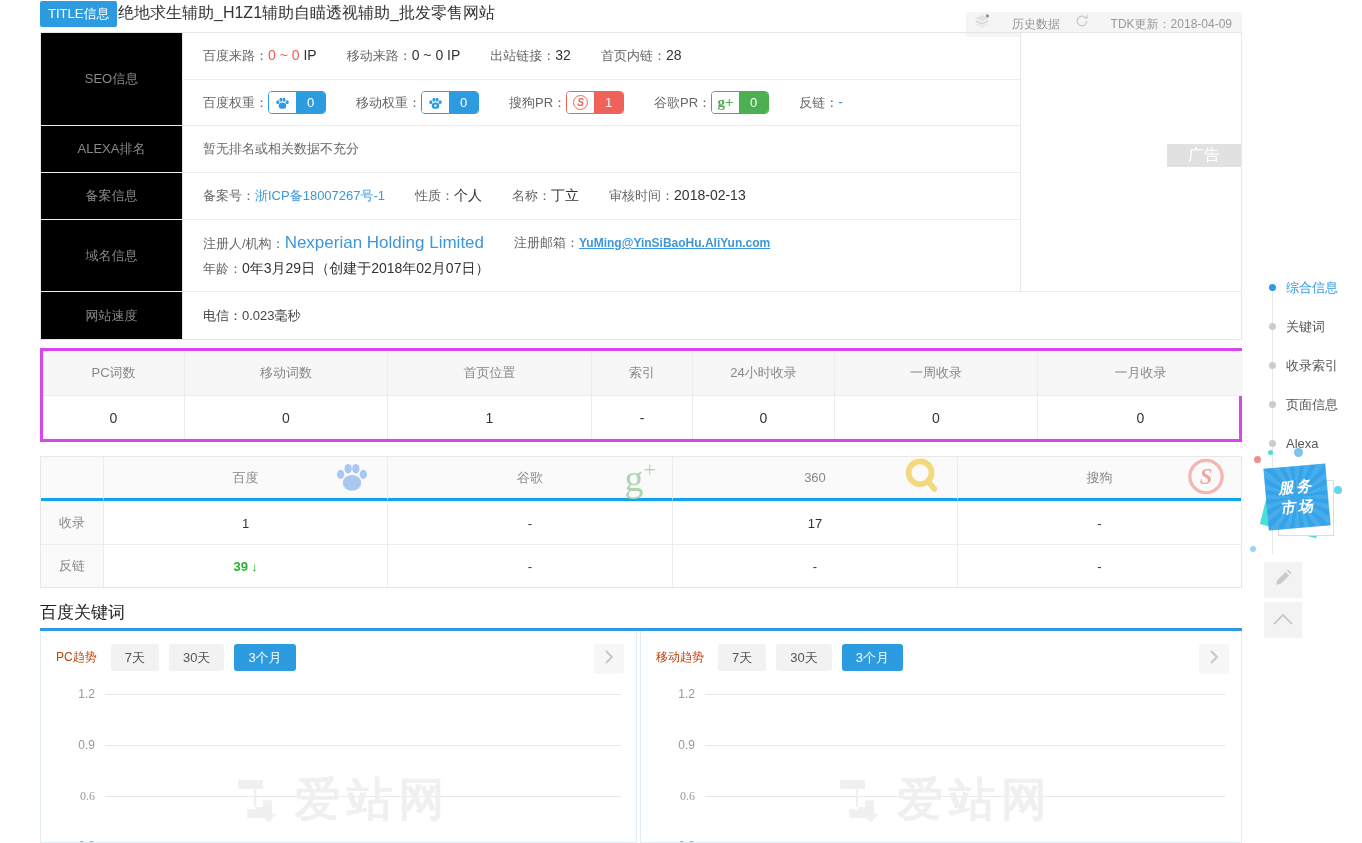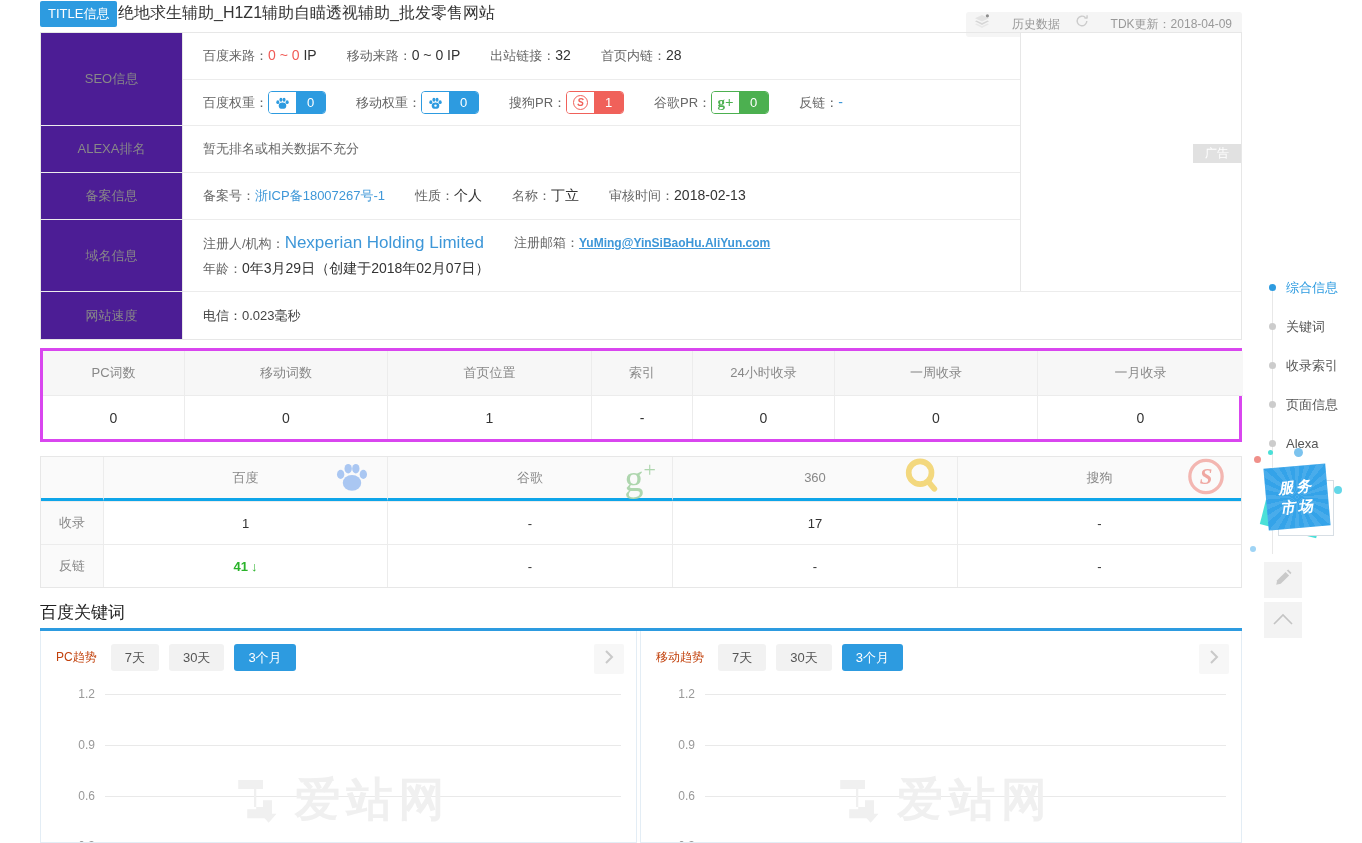--- a/index.html
+++ b/index.html
@@ -16,34 +16,34 @@
     color:#999; font-size:12px; padding:0 10px 0 8px; border-radius:3px; display:flex;
     align-items:center; gap:22px; cursor:pointer; }
   .top-btn.history { right:172px; }
   .top-btn.tdk { right:0; }
 
   
   .info-table { position:absolute; left:40px; top:32px; width:1202px;
     display:grid; grid-template-columns:142px 837px 221px;
     grid-template-rows:46px 46px 47px 47px 72px 48px;
     border:1px solid #e7e7e7; }
-  .lbl { background:#4c1d95; border-right:1px solid #e7e7e7; display:flex;
+  .lbl { background:#000000; border-right:1px solid #e7e7e7; display:flex;
     align-items:center; justify-content:center; color:#888; font-size:13px; }
   .cnt { display:flex; align-items:center; padding-left:20px; font-size:13px; }
   .bt { border-top:1px solid #ececec; }
   .grp { margin-right:30px; white-space:nowrap; }
   .g-lb { color:#666; }
   .g-val { color:#333; font-size:14px; }
   .red { color:#f05a55; }
   .blue { color:#3e97d8; }
   .lnk { color:#3e97d8; text-decoration:none; cursor:pointer; }
   .email { font-size:12px; font-weight:bold; text-decoration:underline; }
   .ad-cell { grid-column:3; grid-row:1/6; border-left:1px solid #e7e7e7; position:relative; background:#fff; }
   .ad-tag { position:absolute; right:0; top:111px; background:#dcdcdc; color:#fff;
-    font-size:12px; padding:1px 12px; opacity:.85; }
+    font-size:16px; padding:1px 21px; opacity:.85; }
   .two-line { flex-direction:column; align-items:flex-start; justify-content:center; gap:7px; }
   .line-flex { display:flex; align-items:center; }
 
   
   .wbadge { display:inline-flex; height:23px; border:1px solid; border-radius:4px;
     overflow:hidden; vertical-align:middle; cursor:pointer; }
   .wbadge .ic { width:27px; background:#fff; display:flex; align-items:center; justify-content:center; }
   .wbadge .num { width:29px; color:#fff; font-size:13px; display:flex; align-items:center; justify-content:center; }
   .wb-blue { border-color:#2d9be0; } .wb-blue .num { background:#2d9be0; }
   .wb-red { border-color:#f0615a; } .wb-red .num { background:#f0615a; }
@@ -89,21 +89,21 @@
   .cp-name { font-size:12px; color:#c2410c; margin-right:4px;text-align:center; }
   .tbtn { height:27px; line-height:27px; padding:0 14px; background:#f2f2f2; color:#555;
     font-size:13px; border-radius:3px; cursor:pointer; }
   .tbtn.active { background:#2d9be0; color:#fff; }
   .cp-next { position:absolute; right:12px; top:13px; width:30px; height:30px;
     background:#f7f7f7; border-radius:2px; display:flex; align-items:center;
     justify-content:center; cursor:pointer; }
   .grid-line { position:absolute; left:64px; right:15px; height:1px; background:#e9e9e9; }
   .y-lab { position:absolute; left:18px; width:36px; text-align:right; font-size:12px; color:#999; }
   .gl-12 { top:63px; } .gl-09 { top:114px; } .gl-06 { top:165px; }
-  .yl-12 { top:56px; } .yl-09 { top:107px; } .yl-06 { top:158px; } .yl-03 { top:208px; }
+  .yl-12 { top:56px; } .yl-09 { top:107px; } .yl-06 { top:158px;font-family:Liberation Serif, serif; } .yl-03 { top:208px; }
   .watermark { position:absolute; left:50%; top:138px; transform:translateX(-50%);
     display:flex; align-items:center; gap:14px; pointer-events:none; }
   .wm-text { font-size:46px; color:#f0f0f0; letter-spacing:6px; font-weight:bold; white-space:nowrap; }
 
   
   .nav-line { position:absolute; left:1272px; top:284px; width:1px; height:270px; background:#e8e8e8; }
   .side-nav { position:absolute; left:1256px; top:268px; }
   .nav-item { position:relative; height:39px; display:flex; align-items:center; cursor:pointer; }
   .nav-dot { position:absolute; left:13px; width:7px; height:7px; border-radius:50%; background:#ccc; }
   .nav-txt { margin-left:30px; font-size:13px; color:#555; white-space:nowrap; }
@@ -305,21 +305,21 @@
     </div>
 
     <div class="eng-lbl">收录</div>
     <div class="eng-v">1</div>
     <div class="eng-v">-</div>
     <div class="eng-v">17</div>
     <div class="eng-v">-</div>
 
     <div class="eng-lbl">反链</div>
     <div class="eng-v">
-      <span class="green-val">41</span>
+      <span class="green-val">39</span>
       <span class="dn-arrow">↓</span>
     </div>
     <div class="eng-v">-</div>
     <div class="eng-v">-</div>
     <div class="eng-v">-</div>
   </div>
 
   <div class="kw-title">百度关键词</div>
   <div class="kw-rule"></div>
 

